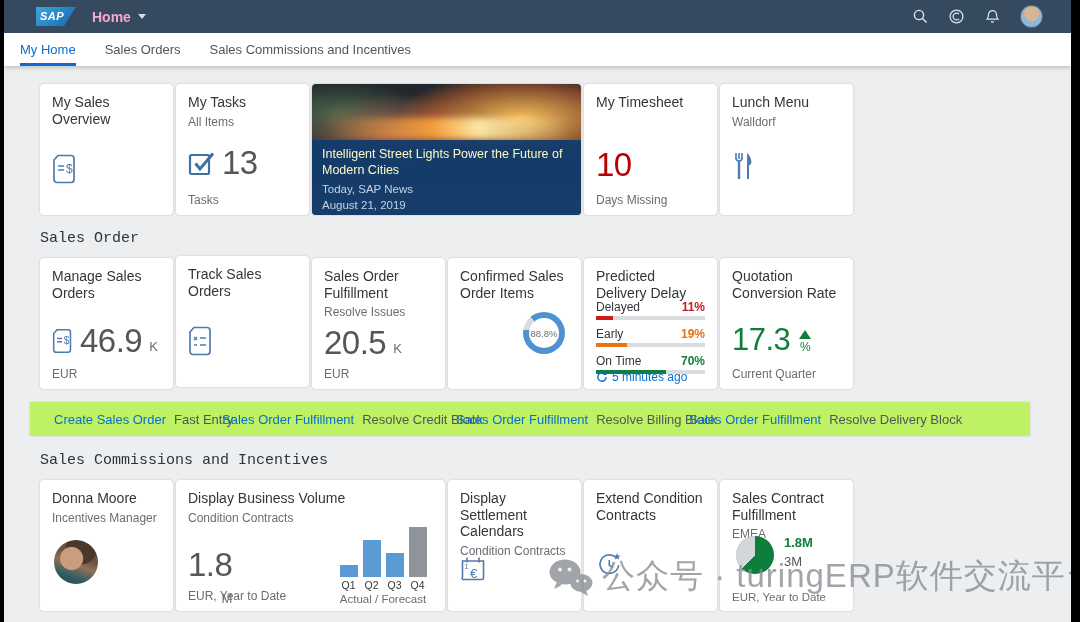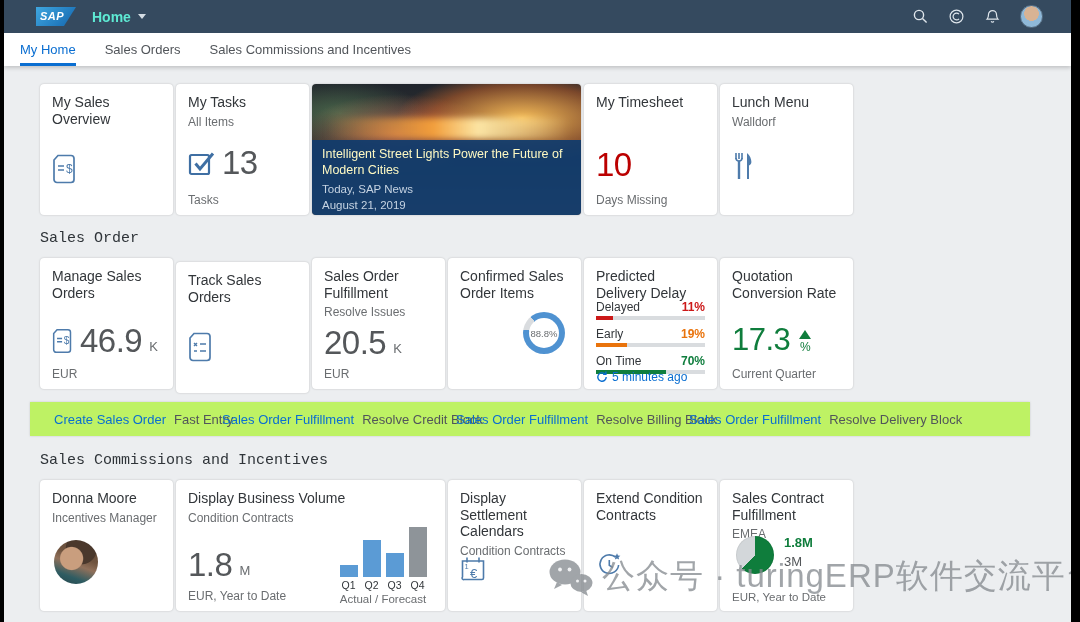--- a/index.html
+++ b/index.html
@@ -9,21 +9,21 @@
     background:#eceef0; overflow:hidden; }
 
   
   .topbar { position:absolute; left:0; top:0; right:0; height:33px; background:#354a5f;
     display:flex; align-items:center; z-index:20; }
   .sap-logo { margin-left:32px; width:40px; height:19px; position:relative;
     background:linear-gradient(135deg,#3fa7e0 0%,#1a6fb5 85%);
     clip-path:polygon(0 0,100% 0,70% 100%,0 100%); }
   .sap-logo span { position:absolute; left:4px; top:3px; color:#fff; font-size:11px;
     font-weight:bold; font-style:italic; letter-spacing:.5px; }
-  .shell-title { color:#5eead4; font-size:14px; font-weight:bold; margin-left:16px; }
+  .shell-title { color:#f9a8d4; font-size:14px; font-weight:bold; margin-left:16px; }
   .caret-down { width:0; height:0; border-left:4px solid transparent; border-right:4px solid transparent;
     border-top:5px solid #d5dde4; margin-left:7px; }
   .shell-right { margin-left:auto; display:flex; align-items:center; gap:20px; margin-right:28px; }
   .shell-icon { width:16px; height:16px; display:flex; align-items:center; justify-content:center; cursor:pointer; }
   .shell-avatar { width:23px; height:23px; border-radius:50%;
     background:radial-gradient(circle at 50% 36%, #d8b394 0 42%, #8fb9d9 44%);
     border:1px solid #5a7287; }
 
   
   .tabbar { position:absolute; left:0; top:33px; right:0; height:33px; background:#fff;
@@ -228,21 +228,21 @@
             <path d="M6 12h6M6 16h6" stroke="#4e7bab" stroke-width="1.8"></path>
             <text x="14" y="19" font-size="12" fill="#4e7bab" font-family="Liberation Sans, sans-serif">$</text>
           </svg>
       </span>
       <span class="kpi">46.9</span>
       <span class="kpi-unit">K</span>
     </div>
     <div class="t-footer">EUR</div>
   </div>
 
-  <div class="tile" style="left:172px; top:262px;padding-left:12px;">
+  <div class="tile" style="left:172px; top:256px;padding-left:12px;">
     <div class="t-title">Track Sales Orders</div>
     <div class="icon-abs" style="top:70px;">
       <svg width="25" height="30" viewBox="0 0 25 30">
           <path d="M6 1.5h13a3 3 0 0 1 3 3v21a3 3 0 0 1-3 3H5a3 3 0 0 1-3-3V6z" fill="none" stroke="#4e7bab" stroke-width="1.7"></path>
           <path d="M6 11l3 3M9 11l-3 3" stroke="#4e7bab" stroke-width="1.4"></path>
           <path d="M12 12h6M6 19h3M12 19h6" stroke="#4e7bab" stroke-width="1.7"></path>
         </svg>
     </div>
   </div>
 
@@ -342,21 +342,21 @@
 
   <div class="tile" style="left:36px; top:480px;">
     <div class="t-title">Donna Moore</div>
     <div class="t-sub">Incentives Manager</div>
     <div class="avatar-big"></div>
   </div>
 
   <div class="tile w2" style="left:172px; top:480px;">
     <div class="t-title">Display Business Volume</div>
     <div class="t-sub">Condition Contracts</div>
-    <div class="kpi-row" style="top:66px;">
+    <div class="kpi-row" style="top:66px;flex-direction:column;">
       <span class="kpi">1.8</span>
       <span class="kpi-unit">M</span>
     </div>
     <div class="t-footer">EUR, Year to Date</div>
     <div class="vol-chart">
       <div class="vol-bars">
         <div class="vol-bar" style="height: 12px; background: rgb(91, 155, 213);"></div>
         <div class="vol-bar" style="height: 37px; background: rgb(91, 155, 213);"></div>
         <div class="vol-bar" style="height: 24px; background: rgb(91, 155, 213);"></div>
         <div class="vol-bar" style="height: 50px; background: rgb(142, 148, 153);"></div>

